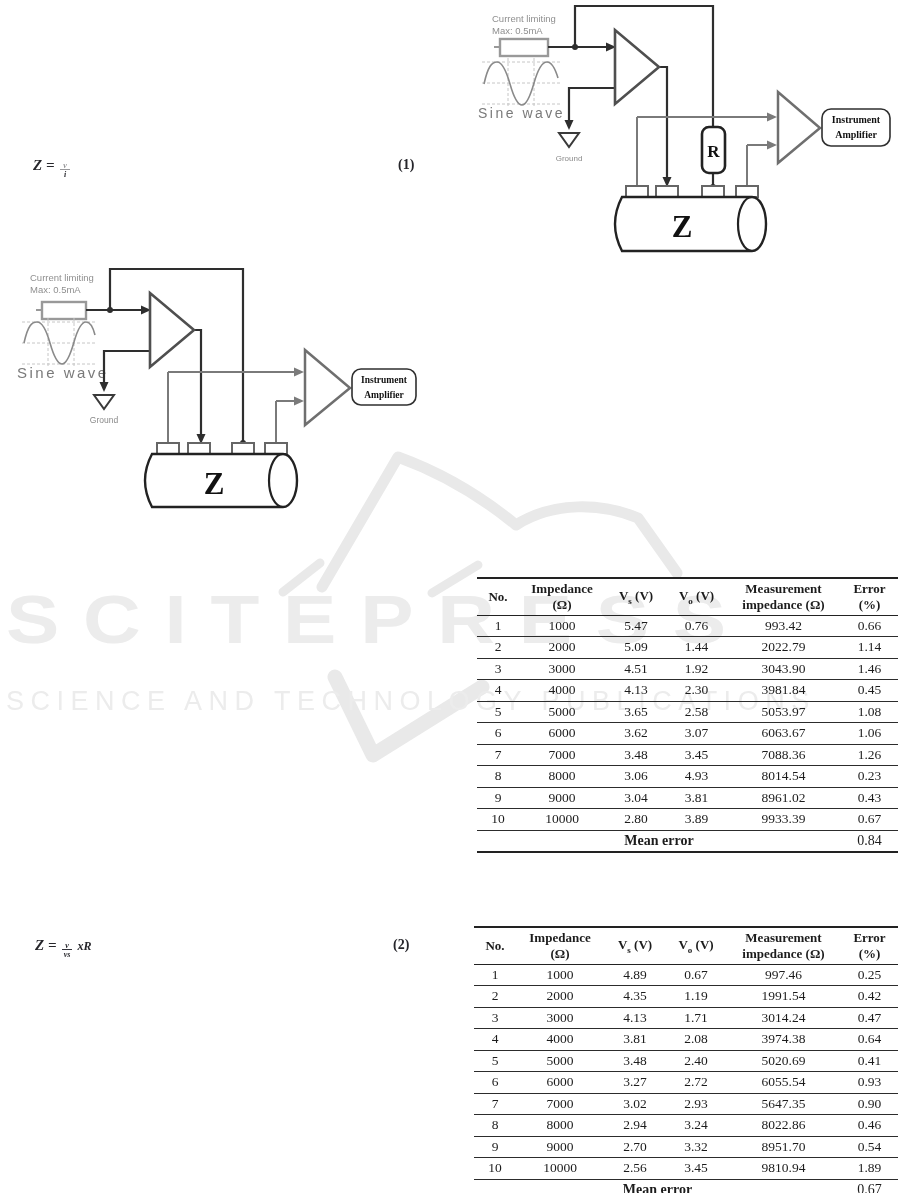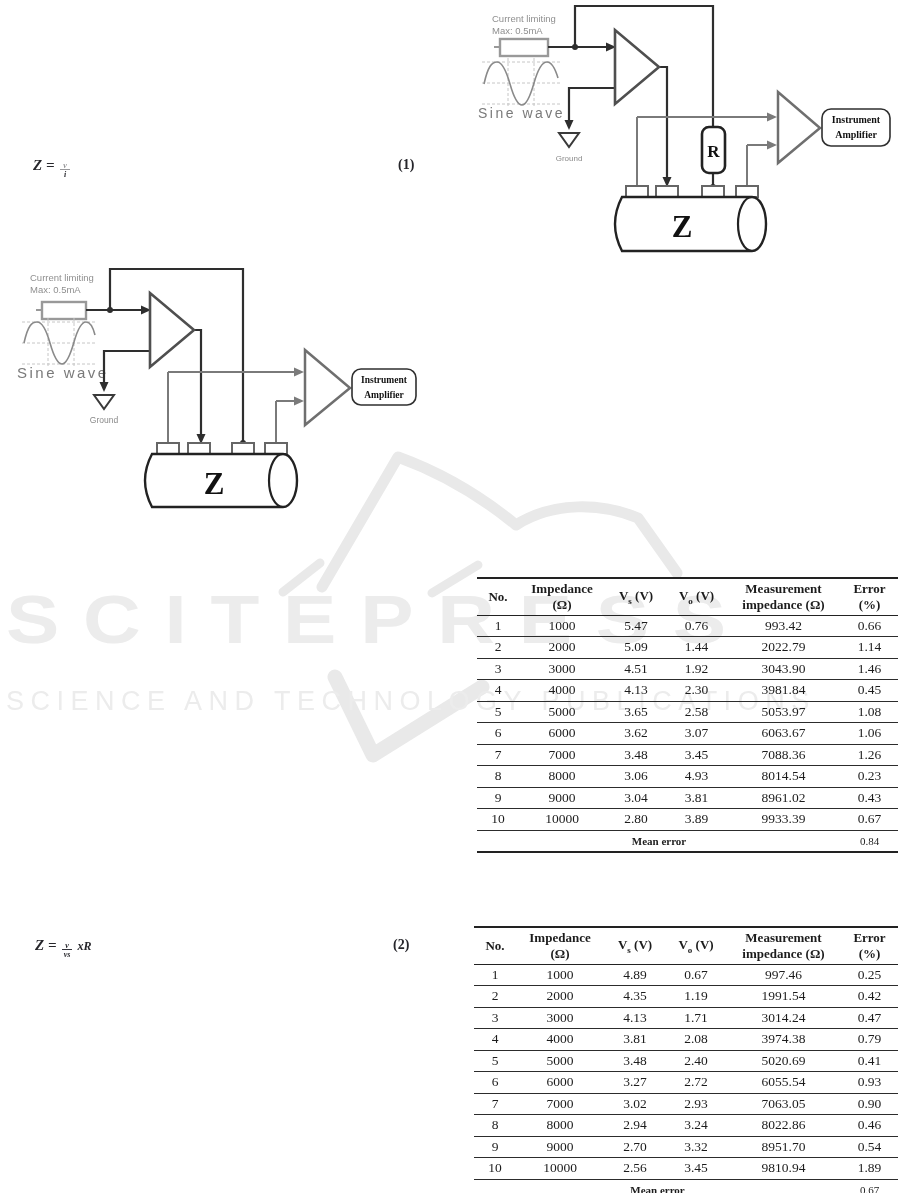--- a/index.html
+++ b/index.html
@@ -27,21 +27,21 @@
   
   table.data-table{position:absolute;z-index:2;border-collapse:collapse;table-layout:fixed;
        background:transparent;font-family:Liberation Serif, serif;color:#1c1c1c;
        border-top:2px solid #222;border-bottom:2px solid #222;}
   table.data-table th{font-weight:bold;font-size:13px;line-height:1.22;text-align:center;padding:2px 0;
        border-bottom:1.6px solid #222;vertical-align:middle;}
   table.data-table td{font-size:13.5px;text-align:center;padding:0;vertical-align:middle;}
   #table1 tbody td{height:20.5px;}
   #table2 tbody td{height:20.5px;}
   table.data-table tbody tr{border-bottom:1px solid #2c2c2c;}
-  table.data-table tfoot td{font-size:11px;height:20px;}
+  table.data-table tfoot td{font-size:14px;height:20px;}
   .mean-label{font-weight:bold;}
   sub.vsub{font-size:9px;}
 
   
   svg text{font-family:"Liberation Sans",sans-serif;}
   .serifT{font-family:"Liberation Serif",serif !important;font-weight:bold;}
 </style>
 </head>
 <body>
 
@@ -355,21 +355,21 @@
           <td>1.71</td>
           <td>3014.24</td>
           <td>0.47</td>
         </tr>
         <tr>
           <td>4</td>
           <td>4000</td>
           <td>3.81</td>
           <td>2.08</td>
           <td>3974.38</td>
-          <td>0.79</td>
+          <td>0.64</td>
         </tr>
         <tr>
           <td>5</td>
           <td>5000</td>
           <td>3.48</td>
           <td>2.40</td>
           <td>5020.69</td>
           <td>0.41</td>
         </tr>
         <tr>
@@ -378,21 +378,21 @@
           <td>3.27</td>
           <td>2.72</td>
           <td>6055.54</td>
           <td>0.93</td>
         </tr>
         <tr>
           <td>7</td>
           <td>7000</td>
           <td>3.02</td>
           <td>2.93</td>
-          <td>7063.05</td>
+          <td>5647.35</td>
           <td>0.90</td>
         </tr>
         <tr>
           <td>8</td>
           <td>8000</td>
           <td>2.94</td>
           <td>3.24</td>
           <td>8022.86</td>
           <td>0.46</td>
         </tr>

